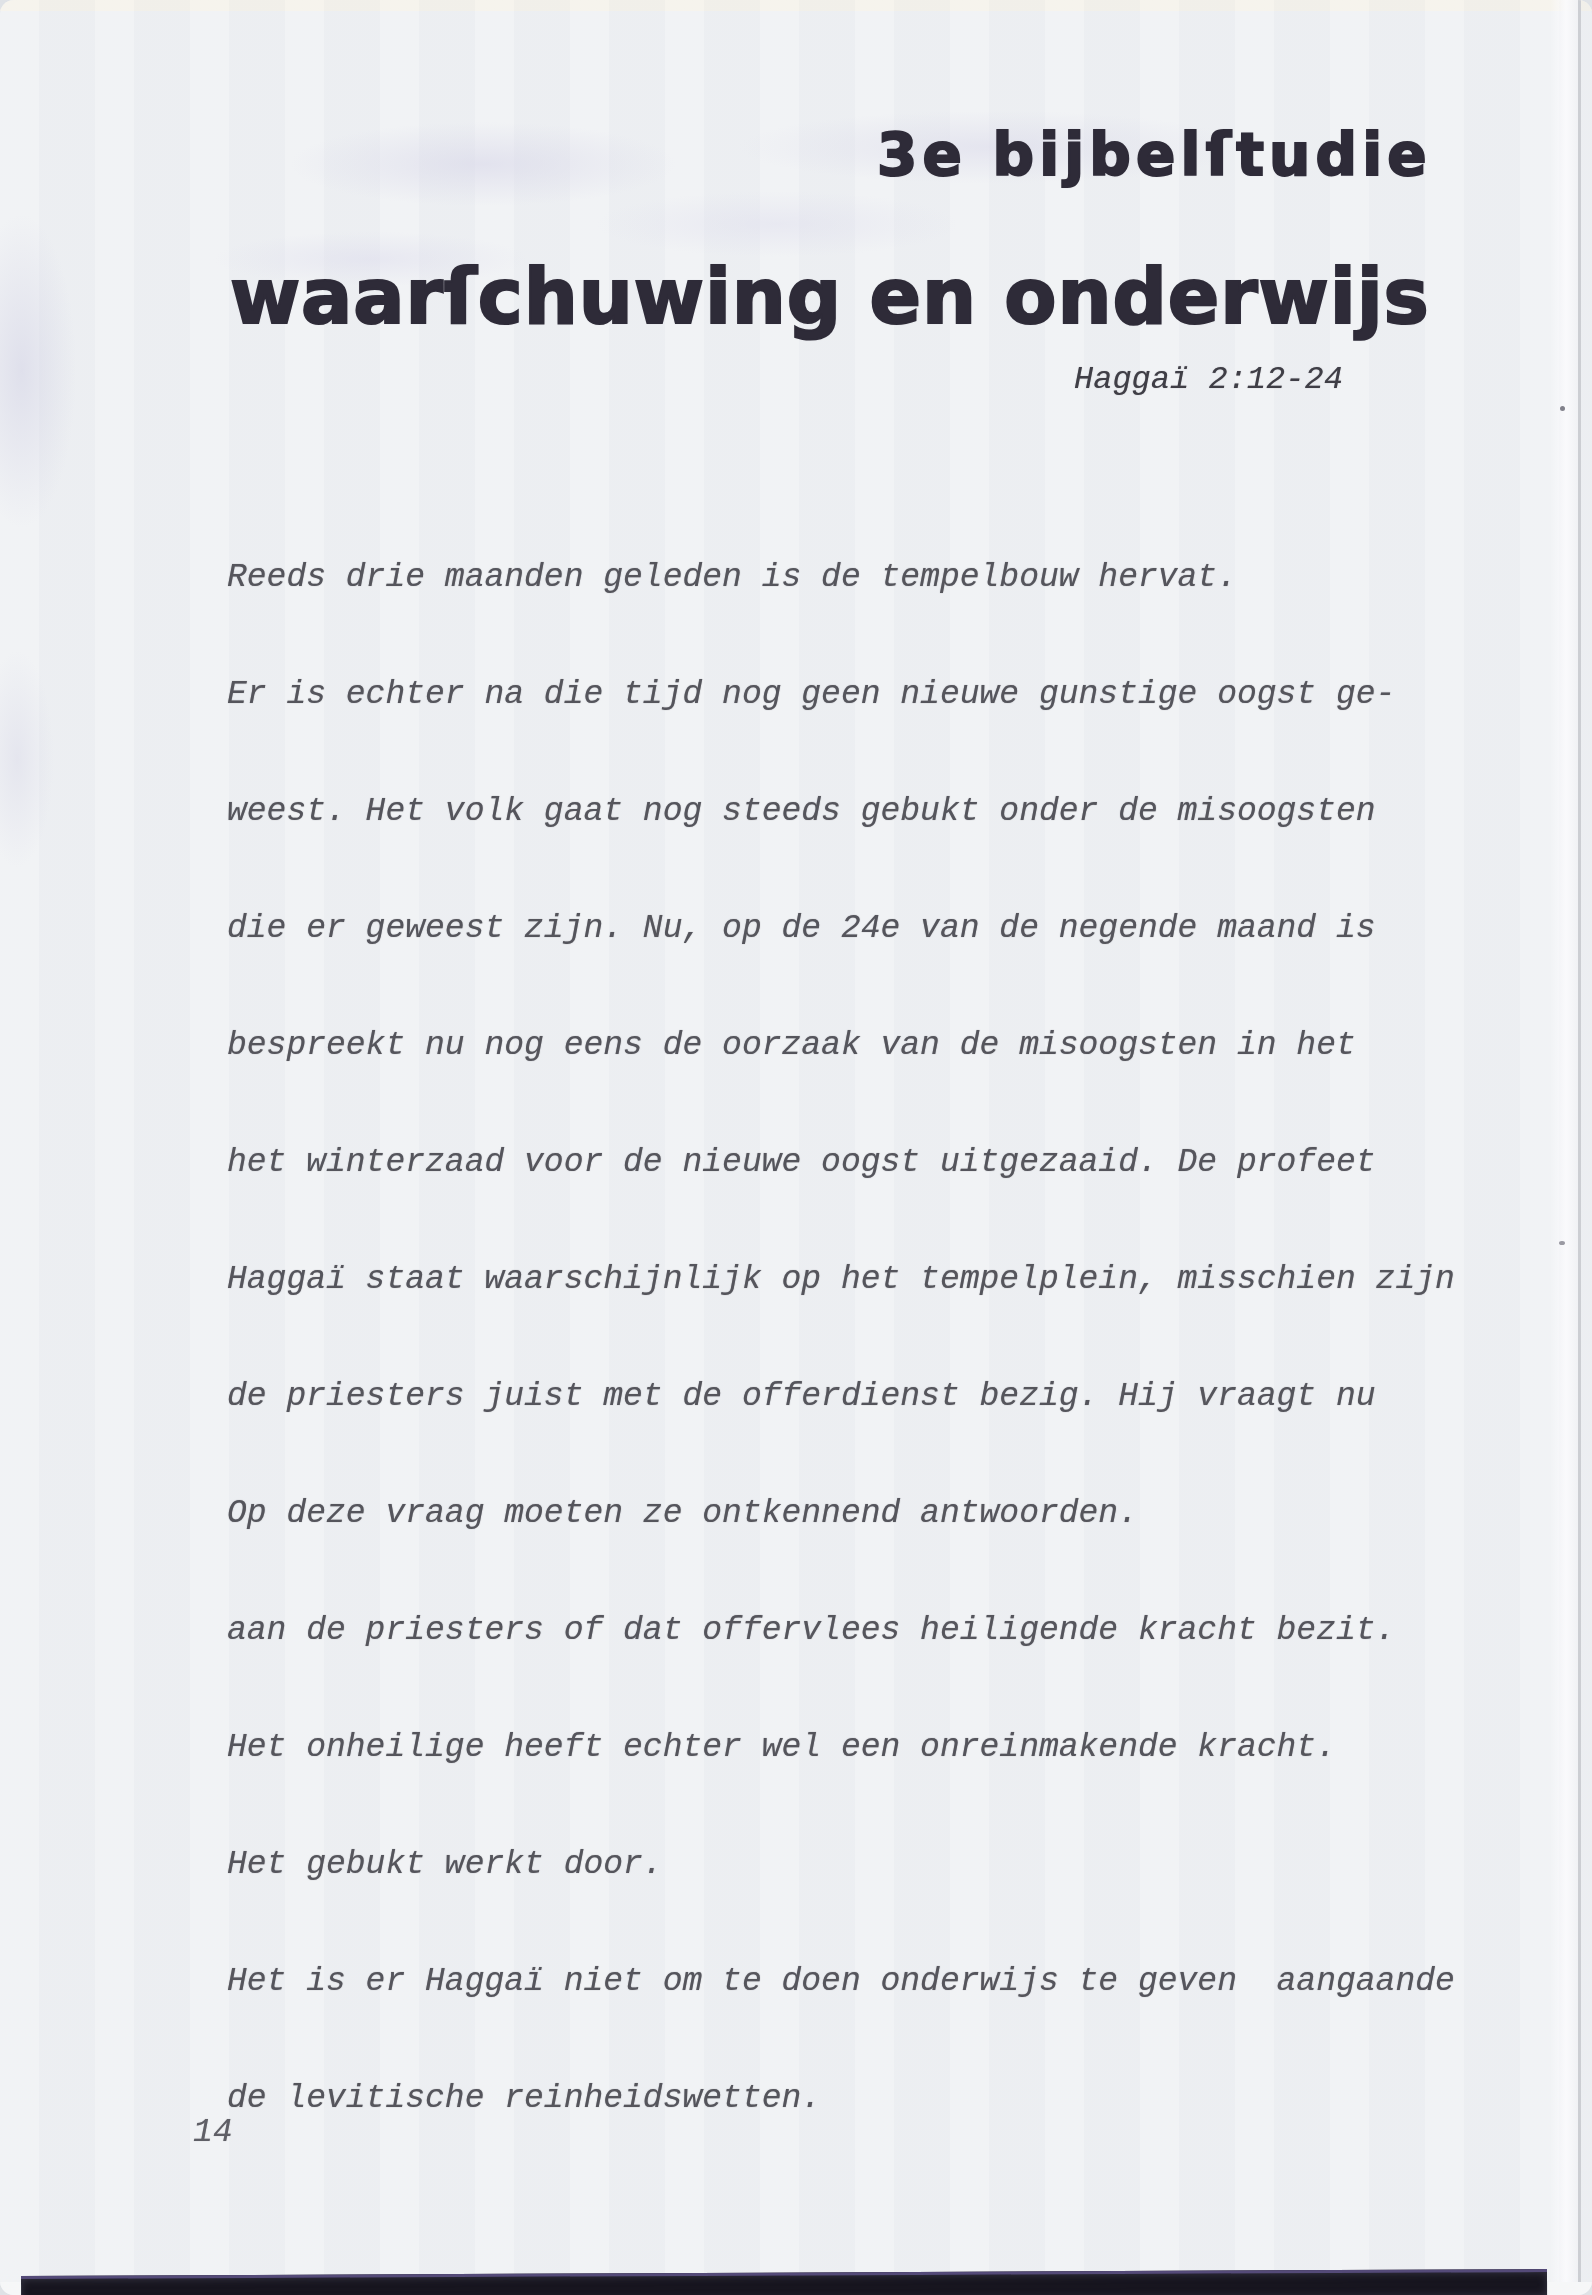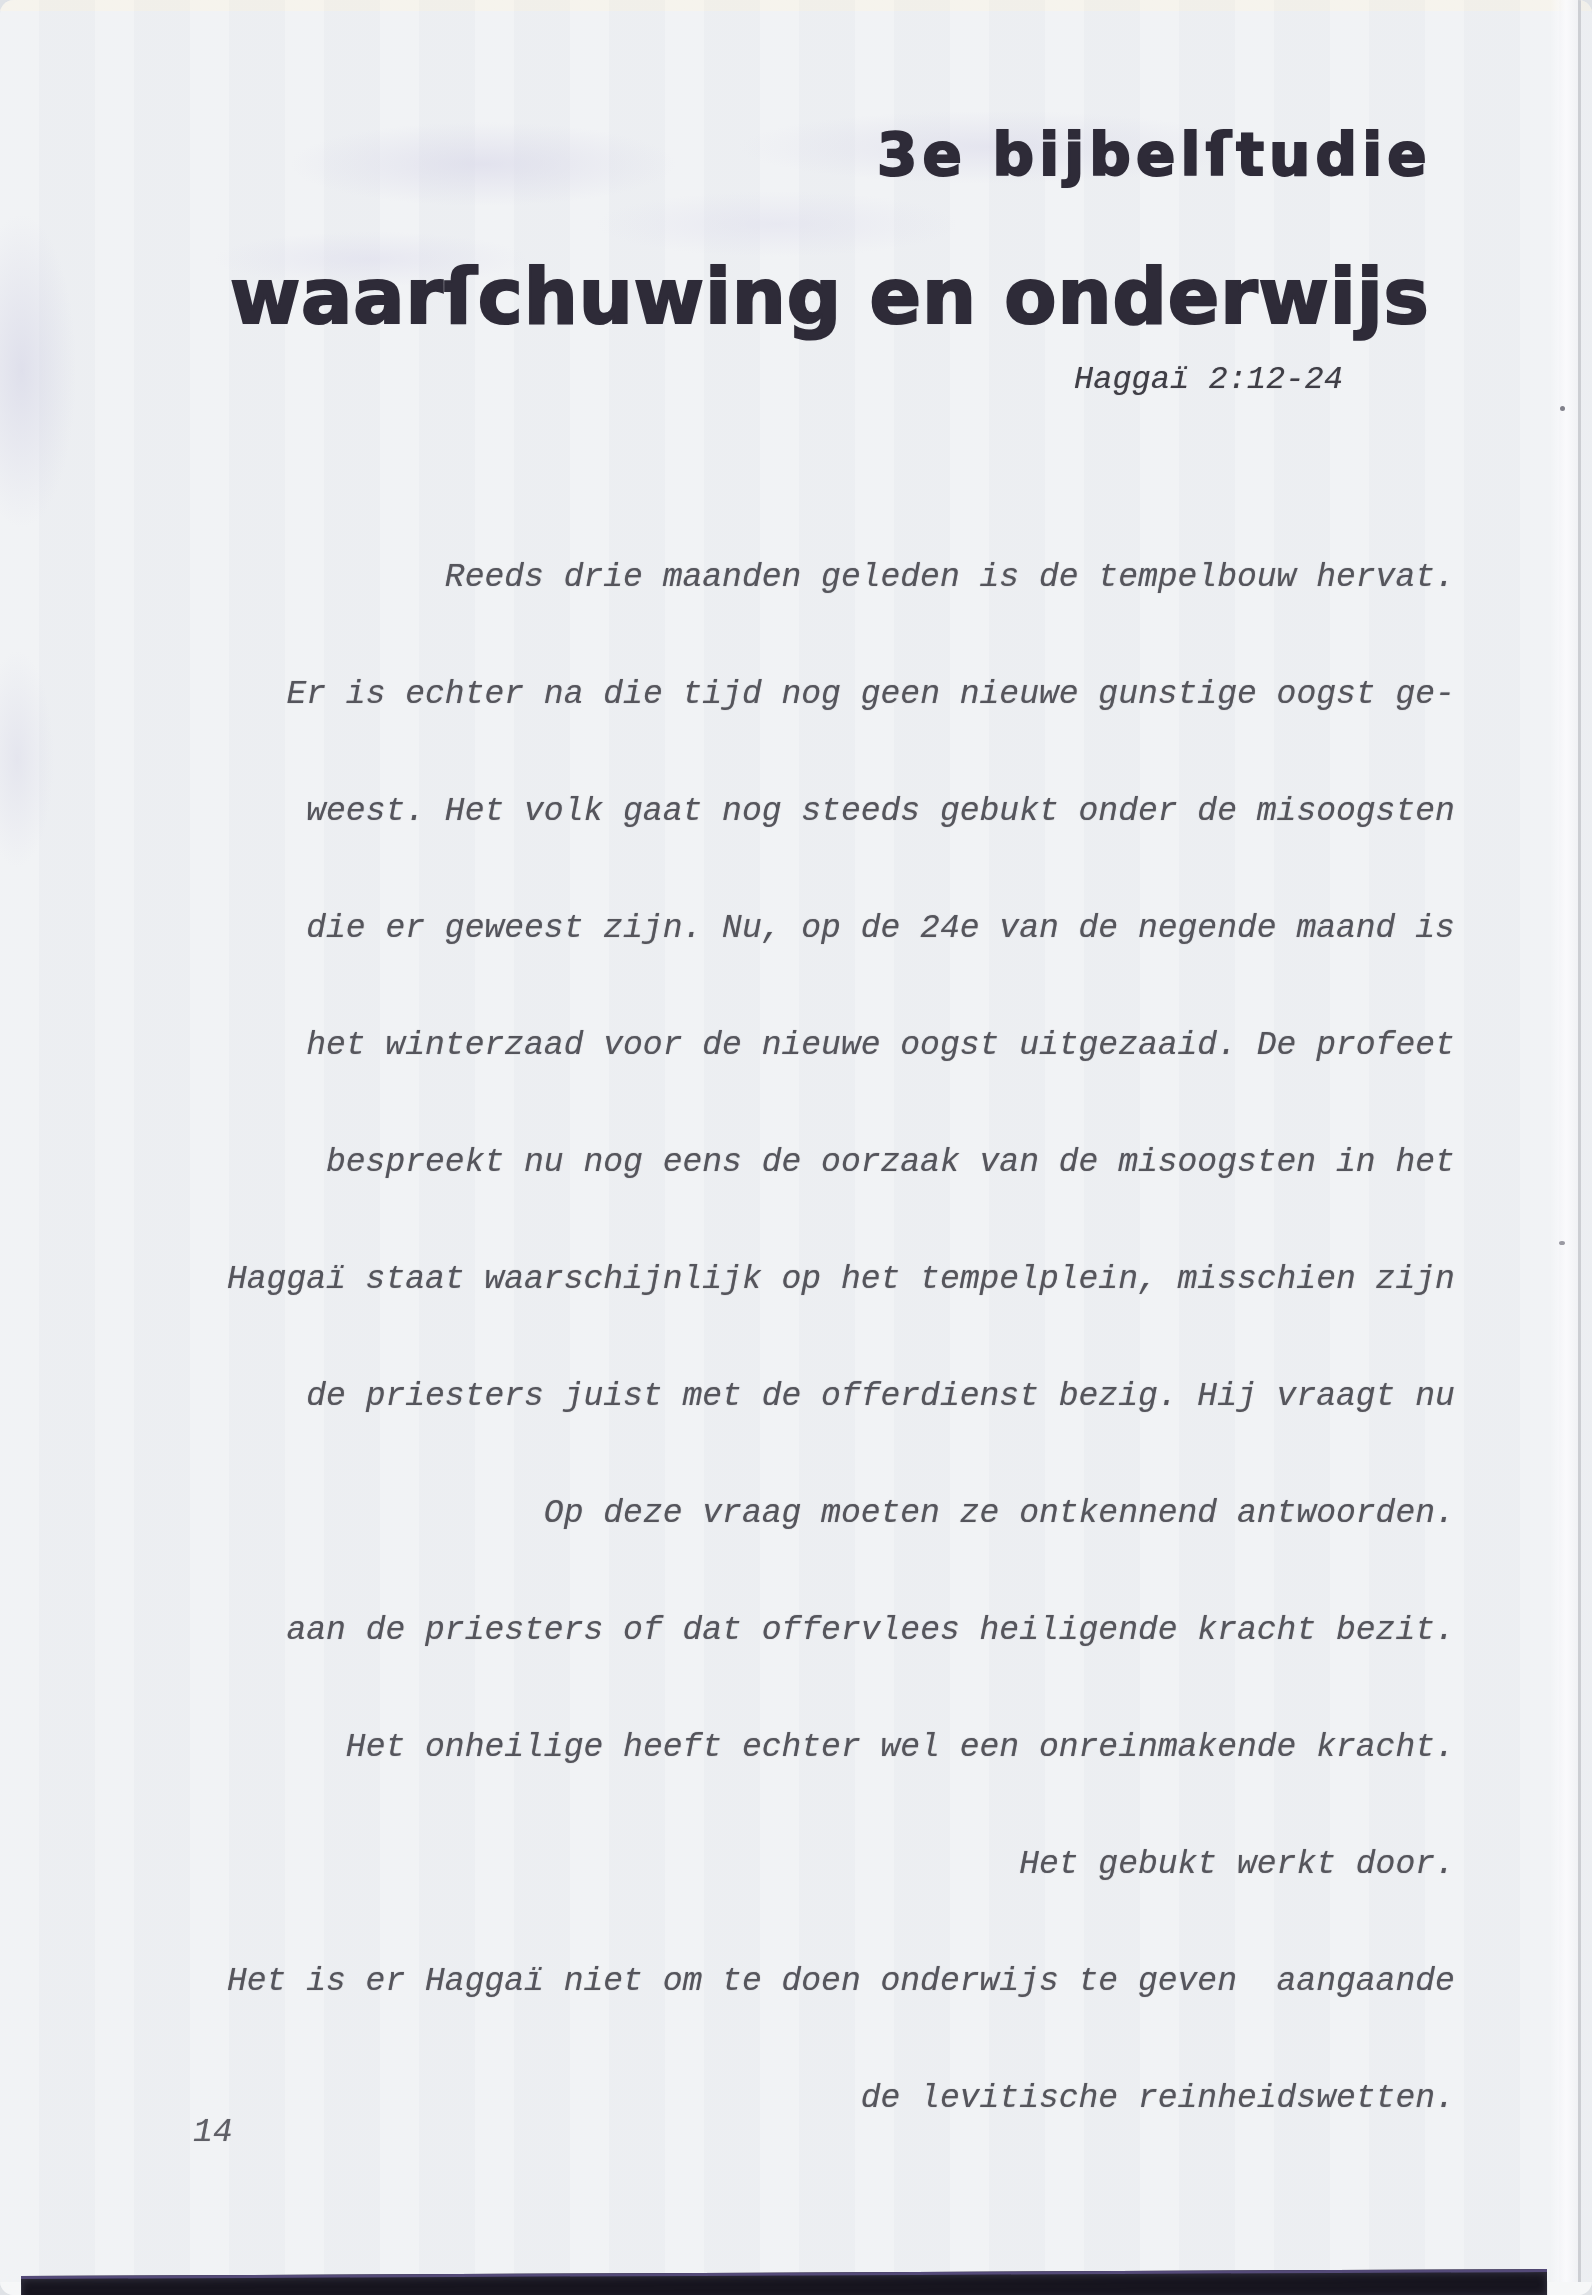--- a/index.html
+++ b/index.html
@@ -75,21 +75,21 @@
   }
   .body-text {
     position: absolute;
     top: 480px;
     left: 227px;
     font-size: 33px;
     line-height: 39px;
     color: #55555c;
     text-shadow: 0 0 1.1px rgba(85,85,92,0.55);
   }
-  .body-text .line { height: 39px; text-align: right; }
+  .body-text .line { height: 39px; }
   .page-number {
     position: absolute;
     top: 2114px;
     left: 193px;
     font-size: 33px;
     color: #5f5f66;
     text-shadow: 0 0 0.9px rgba(95,95,102,0.5);
   }
   
   .right-edge-shade {
@@ -143,22 +143,22 @@
 
   <div class="display-type title-line">waarſchuwing en onderwijs</div>
 
   <div class="reference-line mono">Haggaï 2:12-24</div>
 
   <div class="body-text mono">
     <div class="line">Reeds drie maanden geleden is de tempelbouw hervat.</div>
     <div class="line">Er is echter na die tijd nog geen nieuwe gunstige oogst ge-</div>
     <div class="line">weest. Het volk gaat nog steeds gebukt onder de misoogsten</div>
     <div class="line">die er geweest zijn. Nu, op de 24e van de negende maand is</div>
+    <div class="line">bespreekt nu nog eens de oorzaak van de misoogsten in het</div>
     <div class="line">het winterzaad voor de nieuwe oogst uitgezaaid. De profeet</div>
-    <div class="line">bespreekt nu nog eens de oorzaak van de misoogsten in het</div>
     <div class="line">Haggaï staat waarschijnlijk op het tempelplein, misschien zijn</div>
     <div class="line">de priesters juist met de offerdienst bezig. Hij vraagt nu</div>
     <div class="line">Op deze vraag moeten ze ontkennend antwoorden.</div>
     <div class="line">aan de priesters of dat offervlees heiligende kracht bezit.</div>
     <div class="line">Het onheilige heeft echter wel een onreinmakende kracht.</div>
     <div class="line">Het gebukt werkt door.</div>
     <div class="line">Het is er Haggaï niet om te doen onderwijs te geven  aangaande</div>
     <div class="line">de levitische reinheidswetten.</div>
     
     

